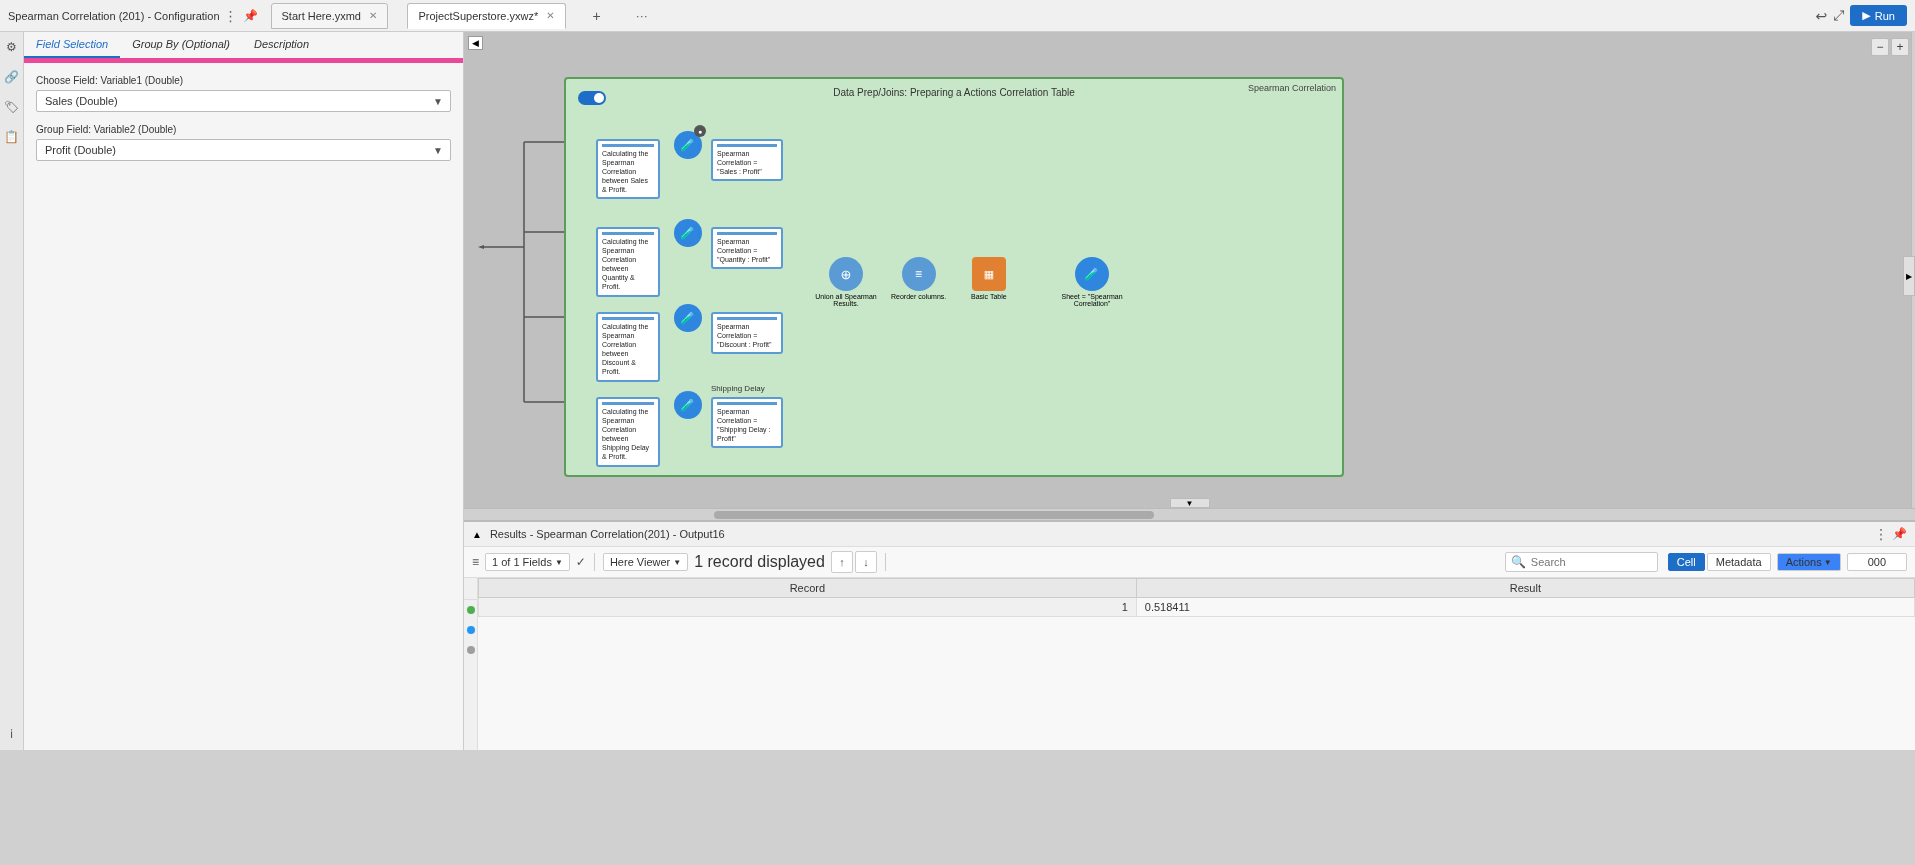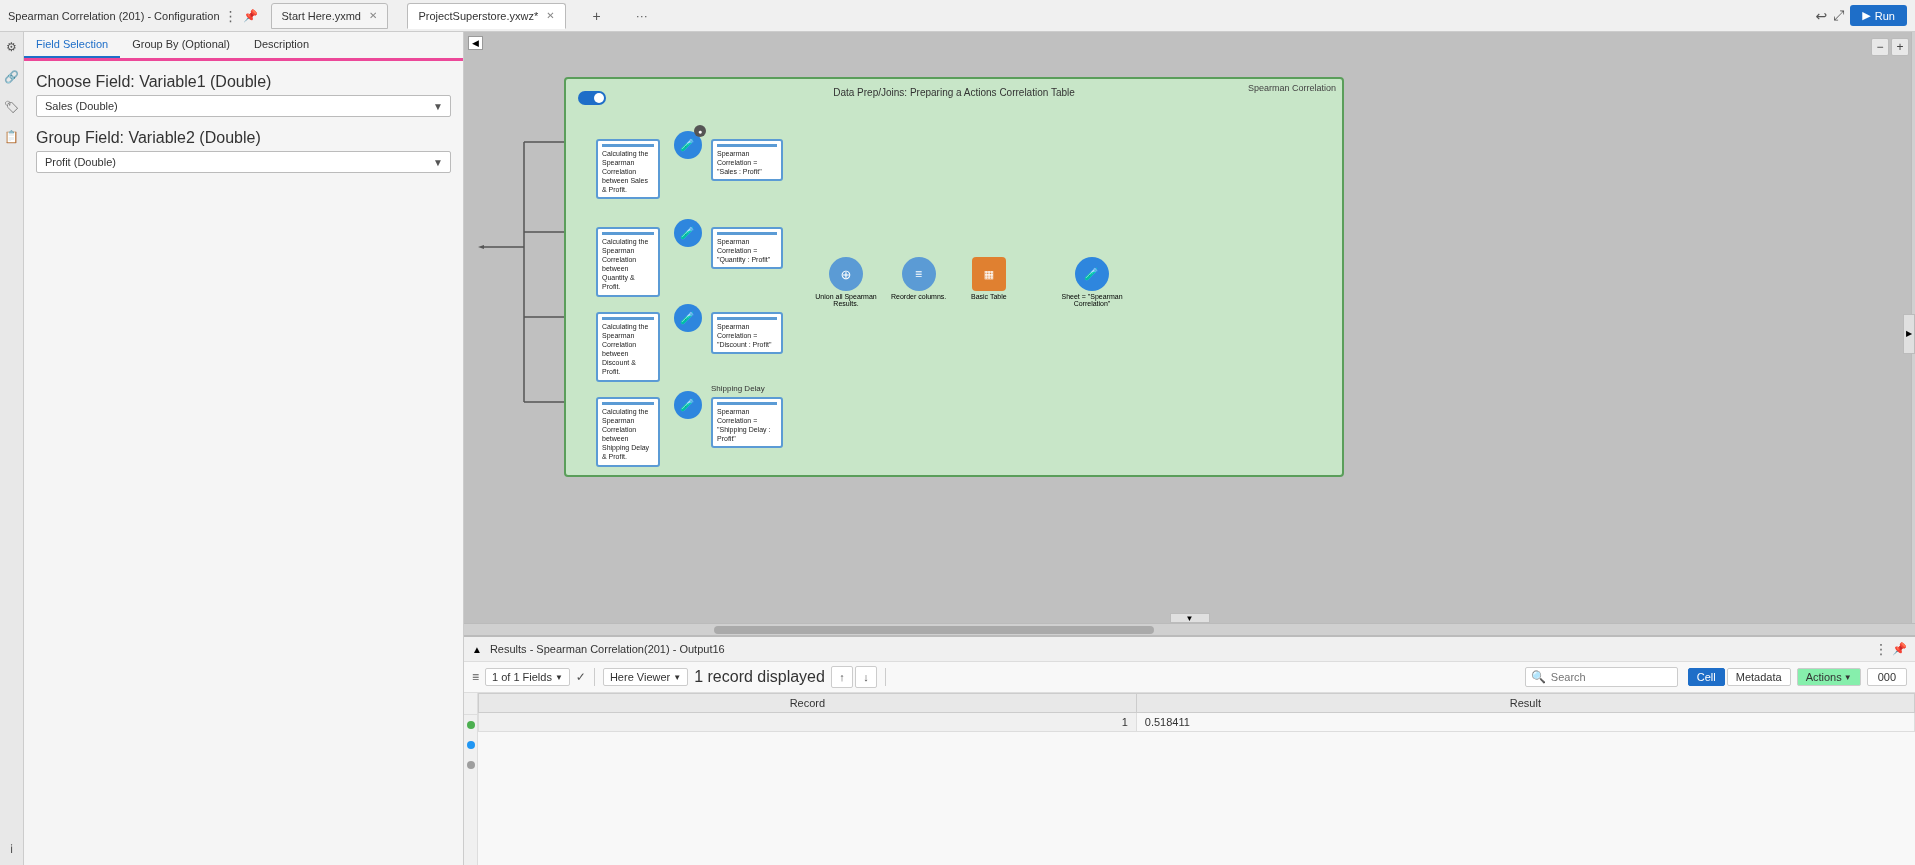--- a/index.html
+++ b/index.html
@@ -30,29 +30,29 @@
     
     .main-layout { display: flex; flex: 1; overflow: hidden; }
 
     
     .left-panel {
       width: 440px; background: #f5f5f5; border-right: 1px solid #ccc;
       display: flex; flex-direction: column;
     }
 
     
-    .config-tabs { display: flex; border-bottom: 3px solid #ec4899; }
+    .config-tabs { display: flex; border-bottom: 5px solid #ec4899; font-style: italic; }
     .config-tab {
       padding: 6px 12px; font-size: 11px; color: #333; cursor: pointer;
       border-bottom: 2px solid transparent;
     }
     .config-tab.active { border-bottom: 2px solid #1e6ec8; color: #1e6ec8; }
 
     .config-content { padding: 12px; display: flex; flex-direction: column; gap: 12px; }
-    .field-label { font-size: 16px; color: #333; margin-bottom: 4px; }
+    .field-label { font-size: 10px; color: #333; margin-bottom: 4px; }
     .field-select {
       width: 100%; padding: 4px 8px; border: 1px solid #bbb; background: #fff;
       font-size: 11px; color: #333; appearance: none; cursor: pointer;
       border-radius: 2px; position: relative;
     }
     .select-wrapper { position: relative; }
     .select-arrow {
       position: absolute; right: 8px; top: 50%; transform: translateY(-50%);
       font-size: 10px; color: #555; pointer-events: none;
     }
@@ -135,25 +135,25 @@
       border: none; outline: none; font-size: 11px; width: 120px;
     }
     .results-tabs { display: flex; gap: 2px; }
     .results-tab {
       padding: 2px 8px; font-size: 11px; cursor: pointer;
       border: 1px solid #ccc; background: #fff; border-radius: 2px; color: #333;
     }
     .results-tab.active { background: #1e6ec8; color: white; border-color: #1e6ec8; }
     .actions-btn {
       display: flex; align-items: center; gap: 2px; padding: 2px 8px;
-      border: 1px solid #ccc; background: #86efac; font-size: 11px; cursor: pointer;
+      border: 1px solid #ccc; background: #3b82f6; font-size: 11px; cursor: pointer;
       border-radius: 2px; color: #333;
     }
     .three-dots-btn {
-      padding: 2px 10px; border: 1px solid #ccc; background: #fff;
+      padding: 2px 20px; border: 1px solid #ccc; background: #fff;
       font-size: 11px; cursor: pointer; border-radius: 2px; color: #333;
     }
 
     
     .data-table { width: 100%; border-collapse: collapse; }
     .data-table th {
       background: #e8e8e8; border: 1px solid #ccc; padding: 3px 8px;
       font-size: 11px; text-align: center; font-weight: 500; color: #333;
     }
     .data-table td {
@@ -187,21 +187,21 @@
     }
     .zoom-btn {
       width: 18px; height: 18px; background: #e8e8e8; border: 1px solid #bbb;
       display: flex; align-items: center; justify-content: center;
       font-size: 12px; cursor: pointer; border-radius: 2px; color: #444;
     }
   </style>
 </head>
 <body>
 
-<div style="display:flex; flex-direction:column; height:865px; width:1915px;">
+<div style="display:flex; flex-direction:column; height:750px; width:1915px;">
 
   <div class="top-bar">
     <span style="font-size:11px;color:#333;">Spearman Correlation (201) - Configuration</span>
     <div class="top-bar-icons">
       <span style="font-size:14px;color:#666;cursor:pointer;">⋮</span>
       <span style="font-size:12px;color:#666;cursor:pointer;">📌</span>
     </div>
 
     <div style="display:flex;align-items:center;gap:19px;margin-left:8px;flex:1;">
       <div class="tab">

